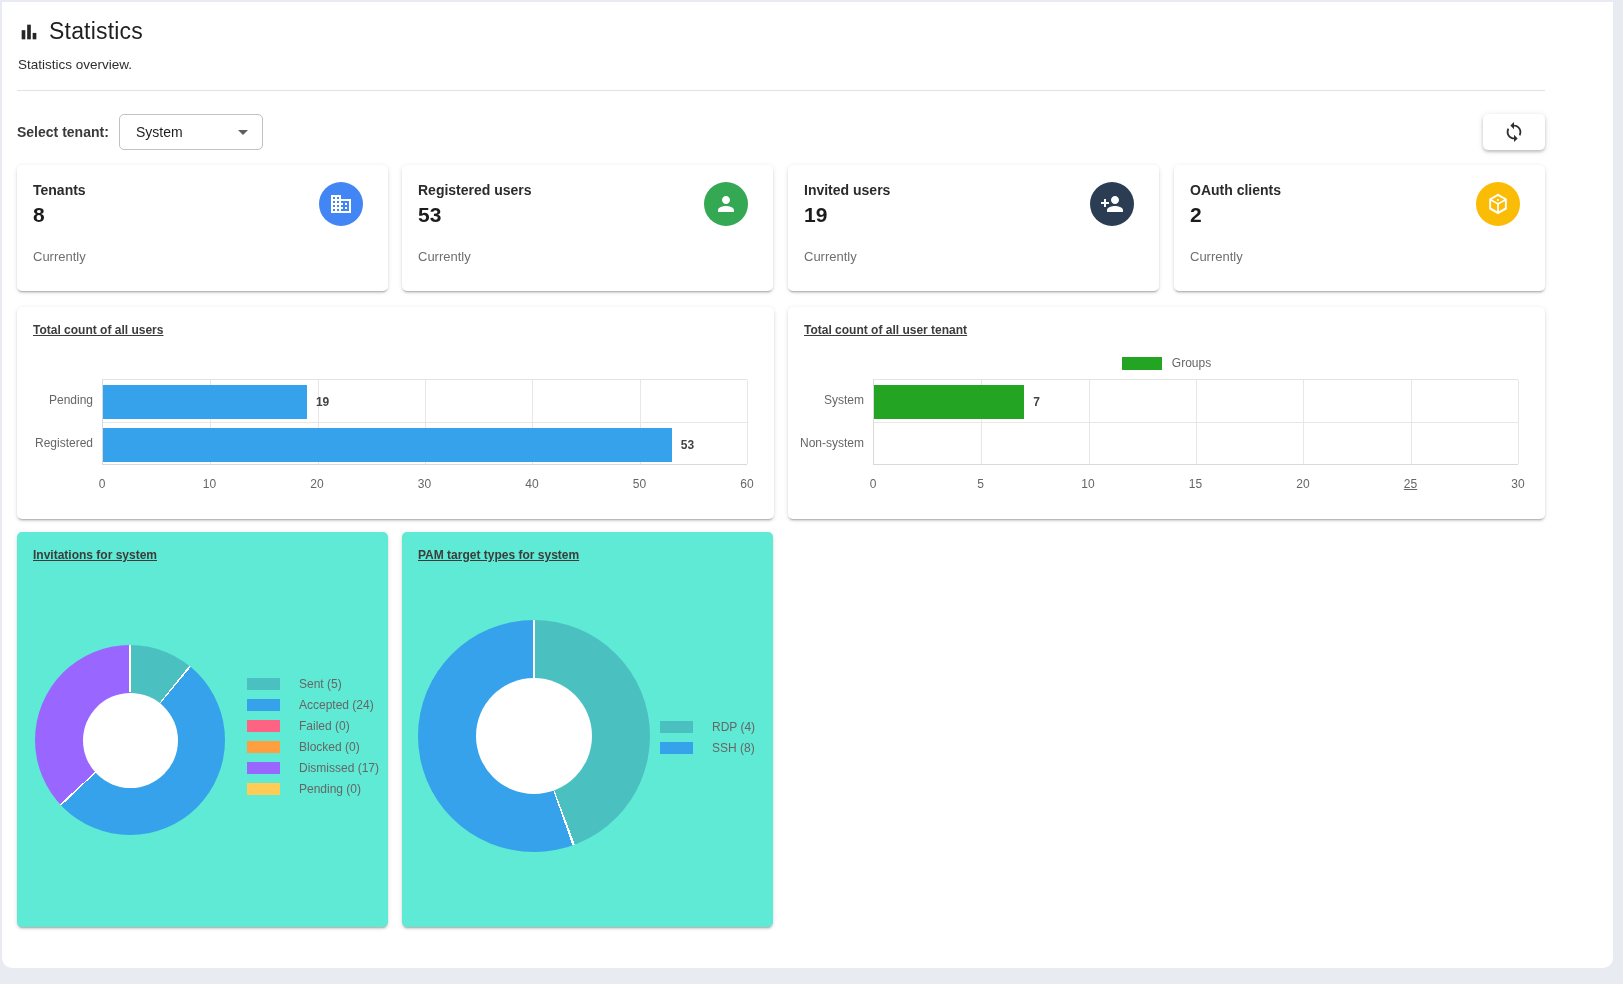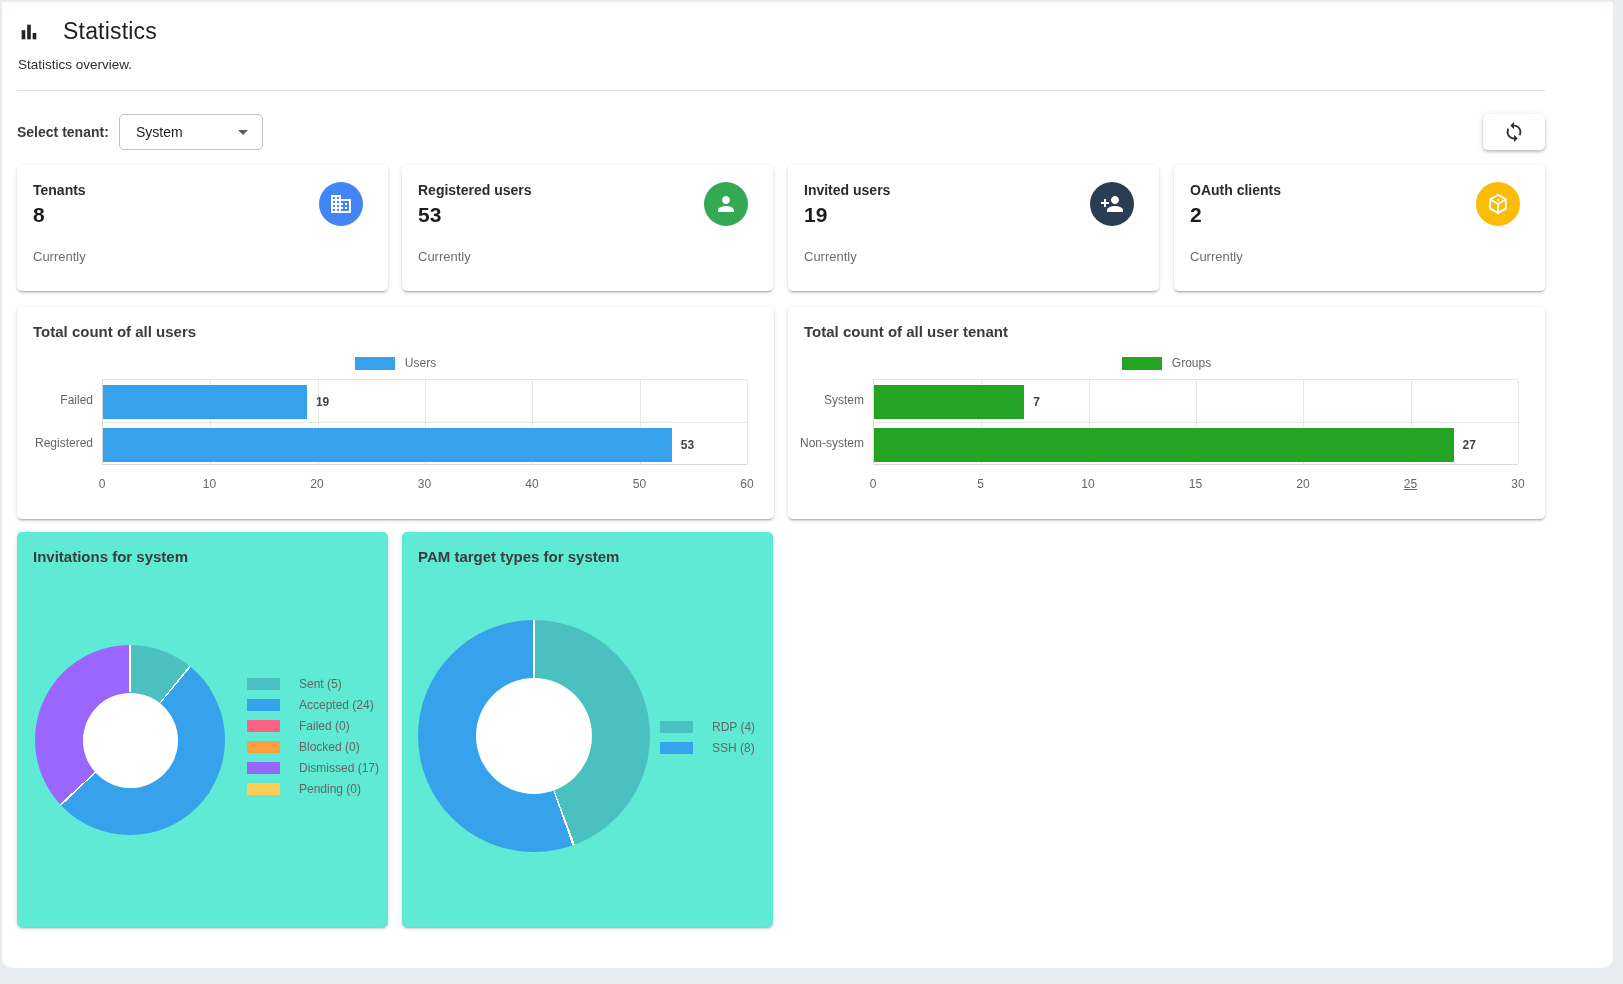--- a/index.html
+++ b/index.html
@@ -9,21 +9,21 @@
     font-family:"Liberation Sans", sans-serif;
     position:relative;
     overflow:hidden;
     color:#212121;
   }
   .panel {
     position:absolute; left:2px; top:2px; width:1611px; height:966px;
     background:#ffffff; border-radius:0 0 10px 10px;
   }
   
-  .page-header { position:absolute; left:16px; top:16px; display:flex; align-items:center; gap:23px; }
+  .page-header { position:absolute; left:16px; top:16px; display:flex; align-items:center; gap:9px; }
   .page-header svg { display:block; }
   .page-title { font-size:23px; font-weight:400; color:#1f1f1f; letter-spacing:.2px; }
   .page-subtitle { position:absolute; left:16px; top:55px; font-size:13.5px; color:#2e2e2e; }
   .header-divider { position:absolute; left:15px; top:88px; width:1528px; height:1px; background:#e2e2e2; }
 
   
   .tenant-label { position:absolute; left:15px; top:122px; font-size:14px; font-weight:700; color:#3a3a3a; }
   .tenant-select {
     position:absolute; left:117px; top:112px; width:144px; height:36px;
     border:1px solid #c2c2c2; border-radius:5px; background:#fff;
@@ -51,21 +51,21 @@
   .icon-circle {
     position:absolute; right:25px; top:17px; width:44px; height:44px; border-radius:50%;
     display:flex; align-items:center; justify-content:center;
   }
 
   
   .chart-card {
     position:absolute; top:305px; width:757px; height:212px; background:#fff; border-radius:5px;
     box-shadow:0 3px 1px -2px rgba(0,0,0,.14), 0 2px 2px 0 rgba(0,0,0,.12), 0 1px 5px 0 rgba(0,0,0,.10);
   }
-  .chart-title { position:absolute; left:16px; top:16px; font-size:15px; font-weight:700; color:#3c3c3c; }
+  .chart-title { position:absolute; left:16px; top:16px; font-size:12px; font-weight:700; color:#3c3c3c;text-decoration:underline; }
   .bar-legend { position:absolute; left:0; right:0; top:49px; display:flex; align-items:center; justify-content:center; gap:10px; }
   .legend-swatch { width:40px; height:13px; }
   .legend-label { font-size:12px; color:#666; }
   .chart-body { position:absolute; left:0; top:72px; display:flex; }
   .cat-col { width:85px; padding-right:9px; }
   .cat-label { height:43px; line-height:43px; text-align:right; font-size:12px; color:#666; }
   .plot { position:relative; width:645px; height:86px; border-top:1px solid #e4e4e4; border-bottom:1px solid #d9d9d9; border-left:1px solid #d9d9d9; }
   .gridline { position:absolute; top:0; bottom:0; width:1px; background:#e7e7e7; }
   .midline { position:absolute; left:0; right:0; top:42px; height:1px; background:#e7e7e7; }
   .bar-row { position:absolute; left:0; height:43px; display:flex; align-items:center; width:100%; }
@@ -154,27 +154,23 @@
       <svg width="24" height="24" viewBox="0 0 24 24">
         <path fill="#fff" d="M12 1.8 3.2 6.8v10.4l8.8 5 8.8-5V6.8L12 1.8zm0 2.3 6.2 3.5-6.2 3.5-6.2-3.5L12 4.1zM5.1 8.9l6 3.4v6.9l-6-3.4V8.9zm7.8 10.3v-6.9l6-3.4v6.9l-6 3.4z"></path>
         <circle cx="12" cy="8" r="2.1" fill="currentColor"></circle>
         <circle cx="12" cy="8" r="1.1" fill="#fff"></circle>
       </svg>
     </div>
   </div>
 
   <div class="chart-card" style="left:15px">
     <h2 class="chart-title">Total count of all users</h2>
-    <div class="bar-legend">
-      <span class="legend-swatch" style="background: rgb(54, 162, 235);"></span>
-      <span class="legend-label">Users</span>
-    </div>
     <div class="chart-body">
       <div class="cat-col">
-          <div class="cat-label">Failed</div>
+          <div class="cat-label">Pending</div>
           <div class="cat-label">Registered</div>
         </div>
       <div class="plot">
           <div class="gridline" style="left: 16.6667%;"></div>
           <div class="gridline" style="left: 33.3333%;"></div>
           <div class="gridline" style="left: 50%;"></div>
           <div class="gridline" style="left: 66.6667%;"></div>
           <div class="gridline" style="left: 83.3333%;"></div>
           <div class="gridline" style="left: 100%;"></div>
           <div class="midline"></div>
@@ -215,24 +211,20 @@
           <div class="gridline" style="left: 33.3333%;"></div>
           <div class="gridline" style="left: 50%;"></div>
           <div class="gridline" style="left: 66.6667%;"></div>
           <div class="gridline" style="left: 83.3333%;"></div>
           <div class="gridline" style="left: 100%;"></div>
           <div class="midline"></div>
           <div class="bar-row" style="top: 0px;">
             <div class="bar" style="width: 23.3333%; background: rgb(35, 164, 35);"></div>
             <span class="bar-val">7</span>
           </div>
-          <div class="bar-row" style="top: 43px;">
-            <div class="bar" style="width: 90%; background: rgb(35, 164, 35);"></div>
-            <span class="bar-val">27</span>
-          </div>
         </div>
     </div>
     <div class="x-ticks">
         <span class="tick" style="left: 0%;">0</span>
         <span class="tick" style="left: 16.6667%;">5</span>
         <span class="tick" style="left: 33.3333%;">10</span>
         <span class="tick" style="left: 50%;">15</span>
         <span class="tick" style="left: 66.6667%;">20</span>
         <span class="tick" style="left: 83.3333%; text-decoration: underline;">25</span>
         <span class="tick" style="left: 100%;">30</span>

